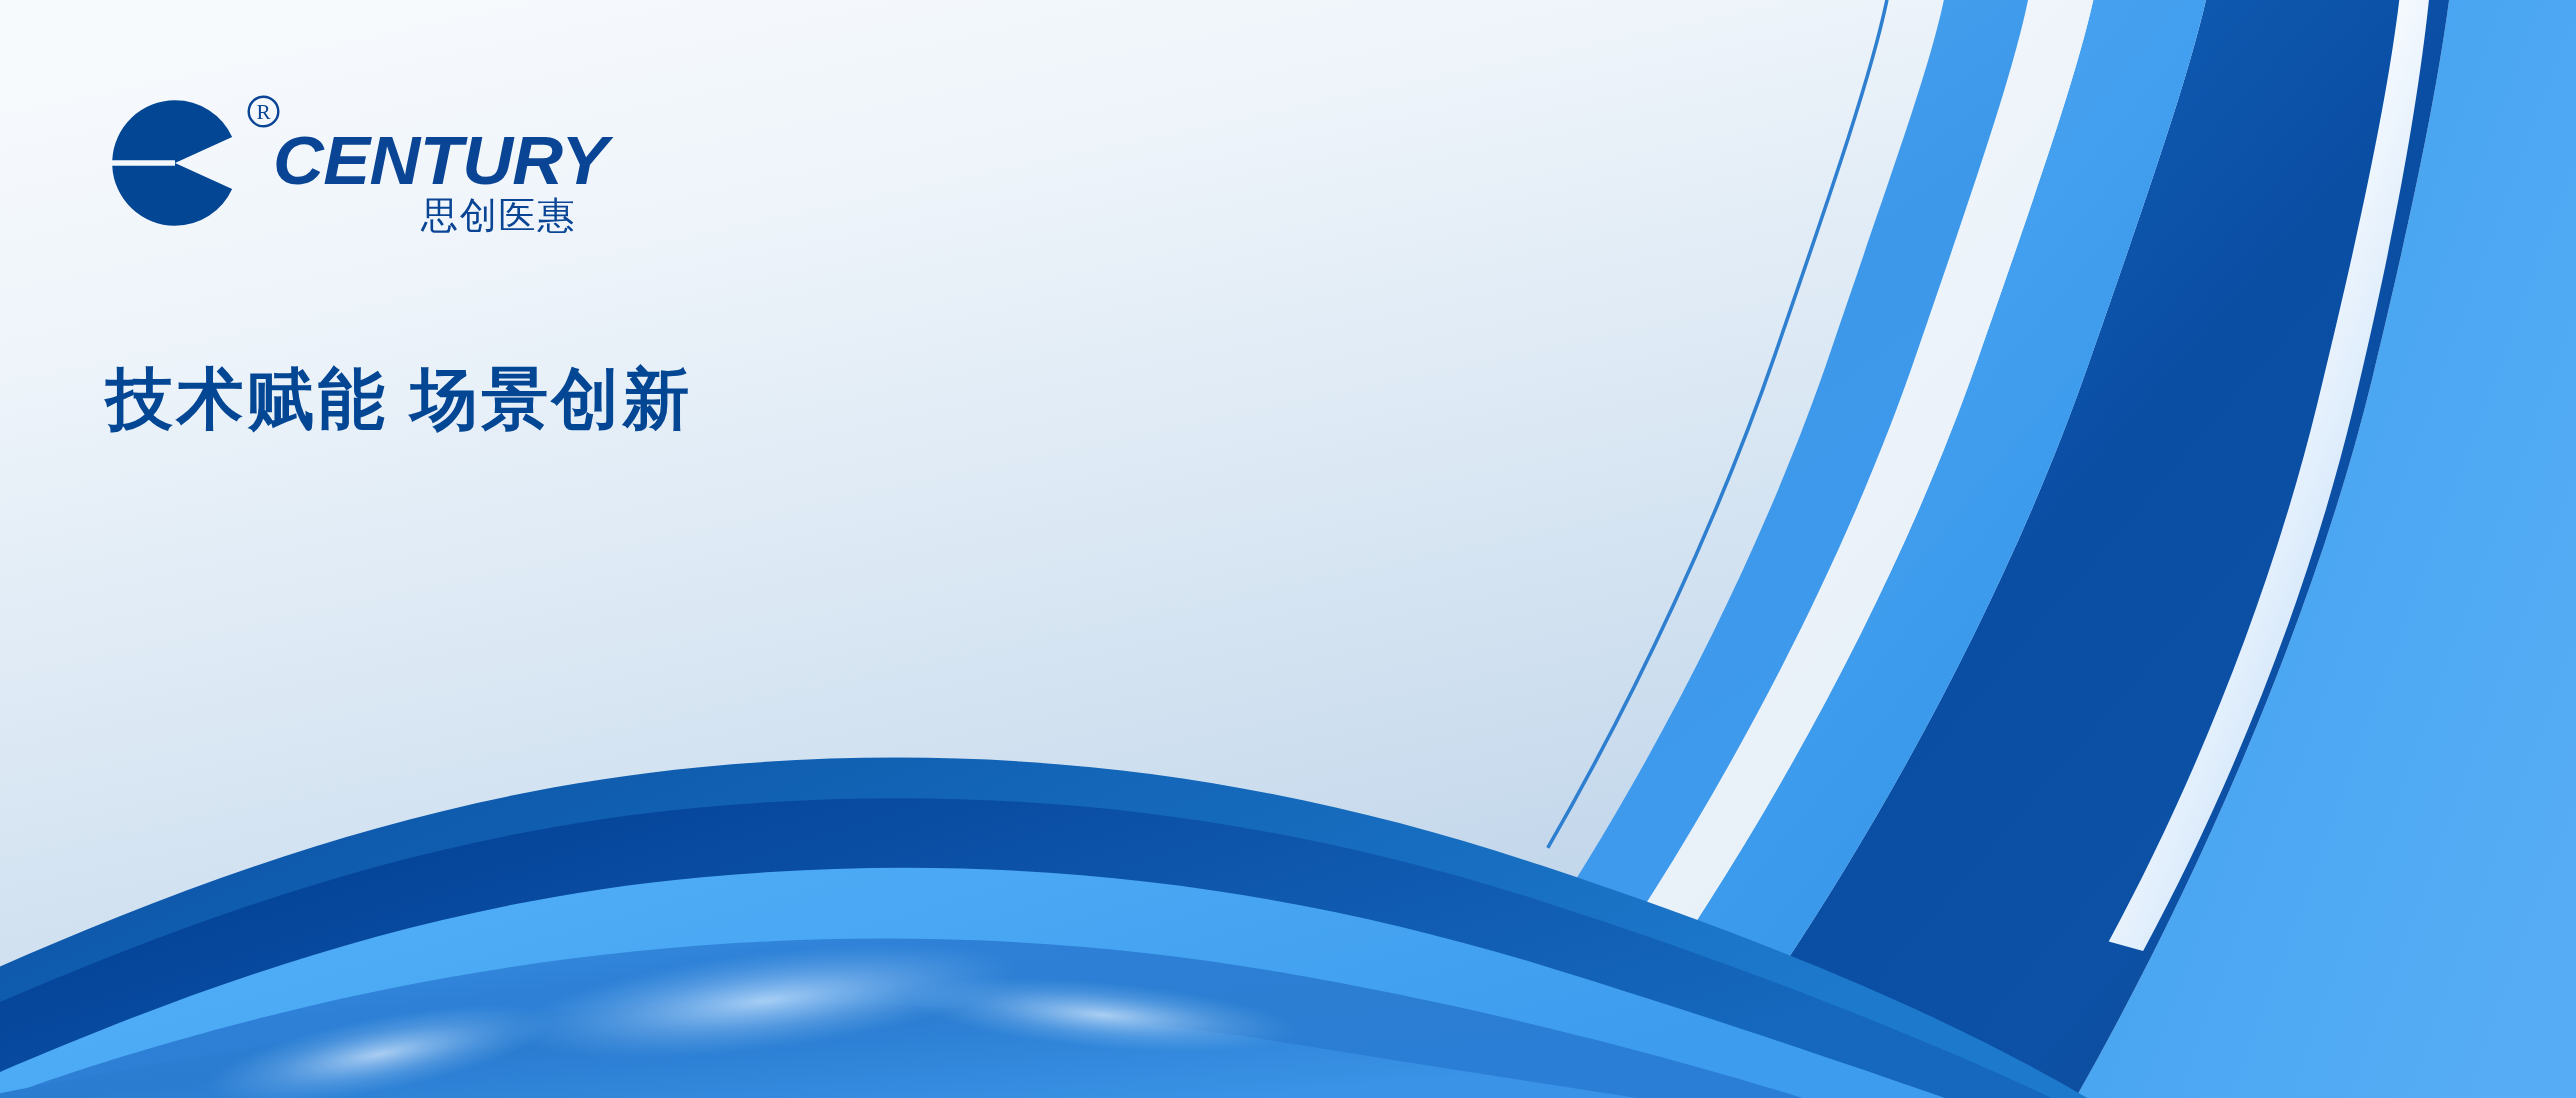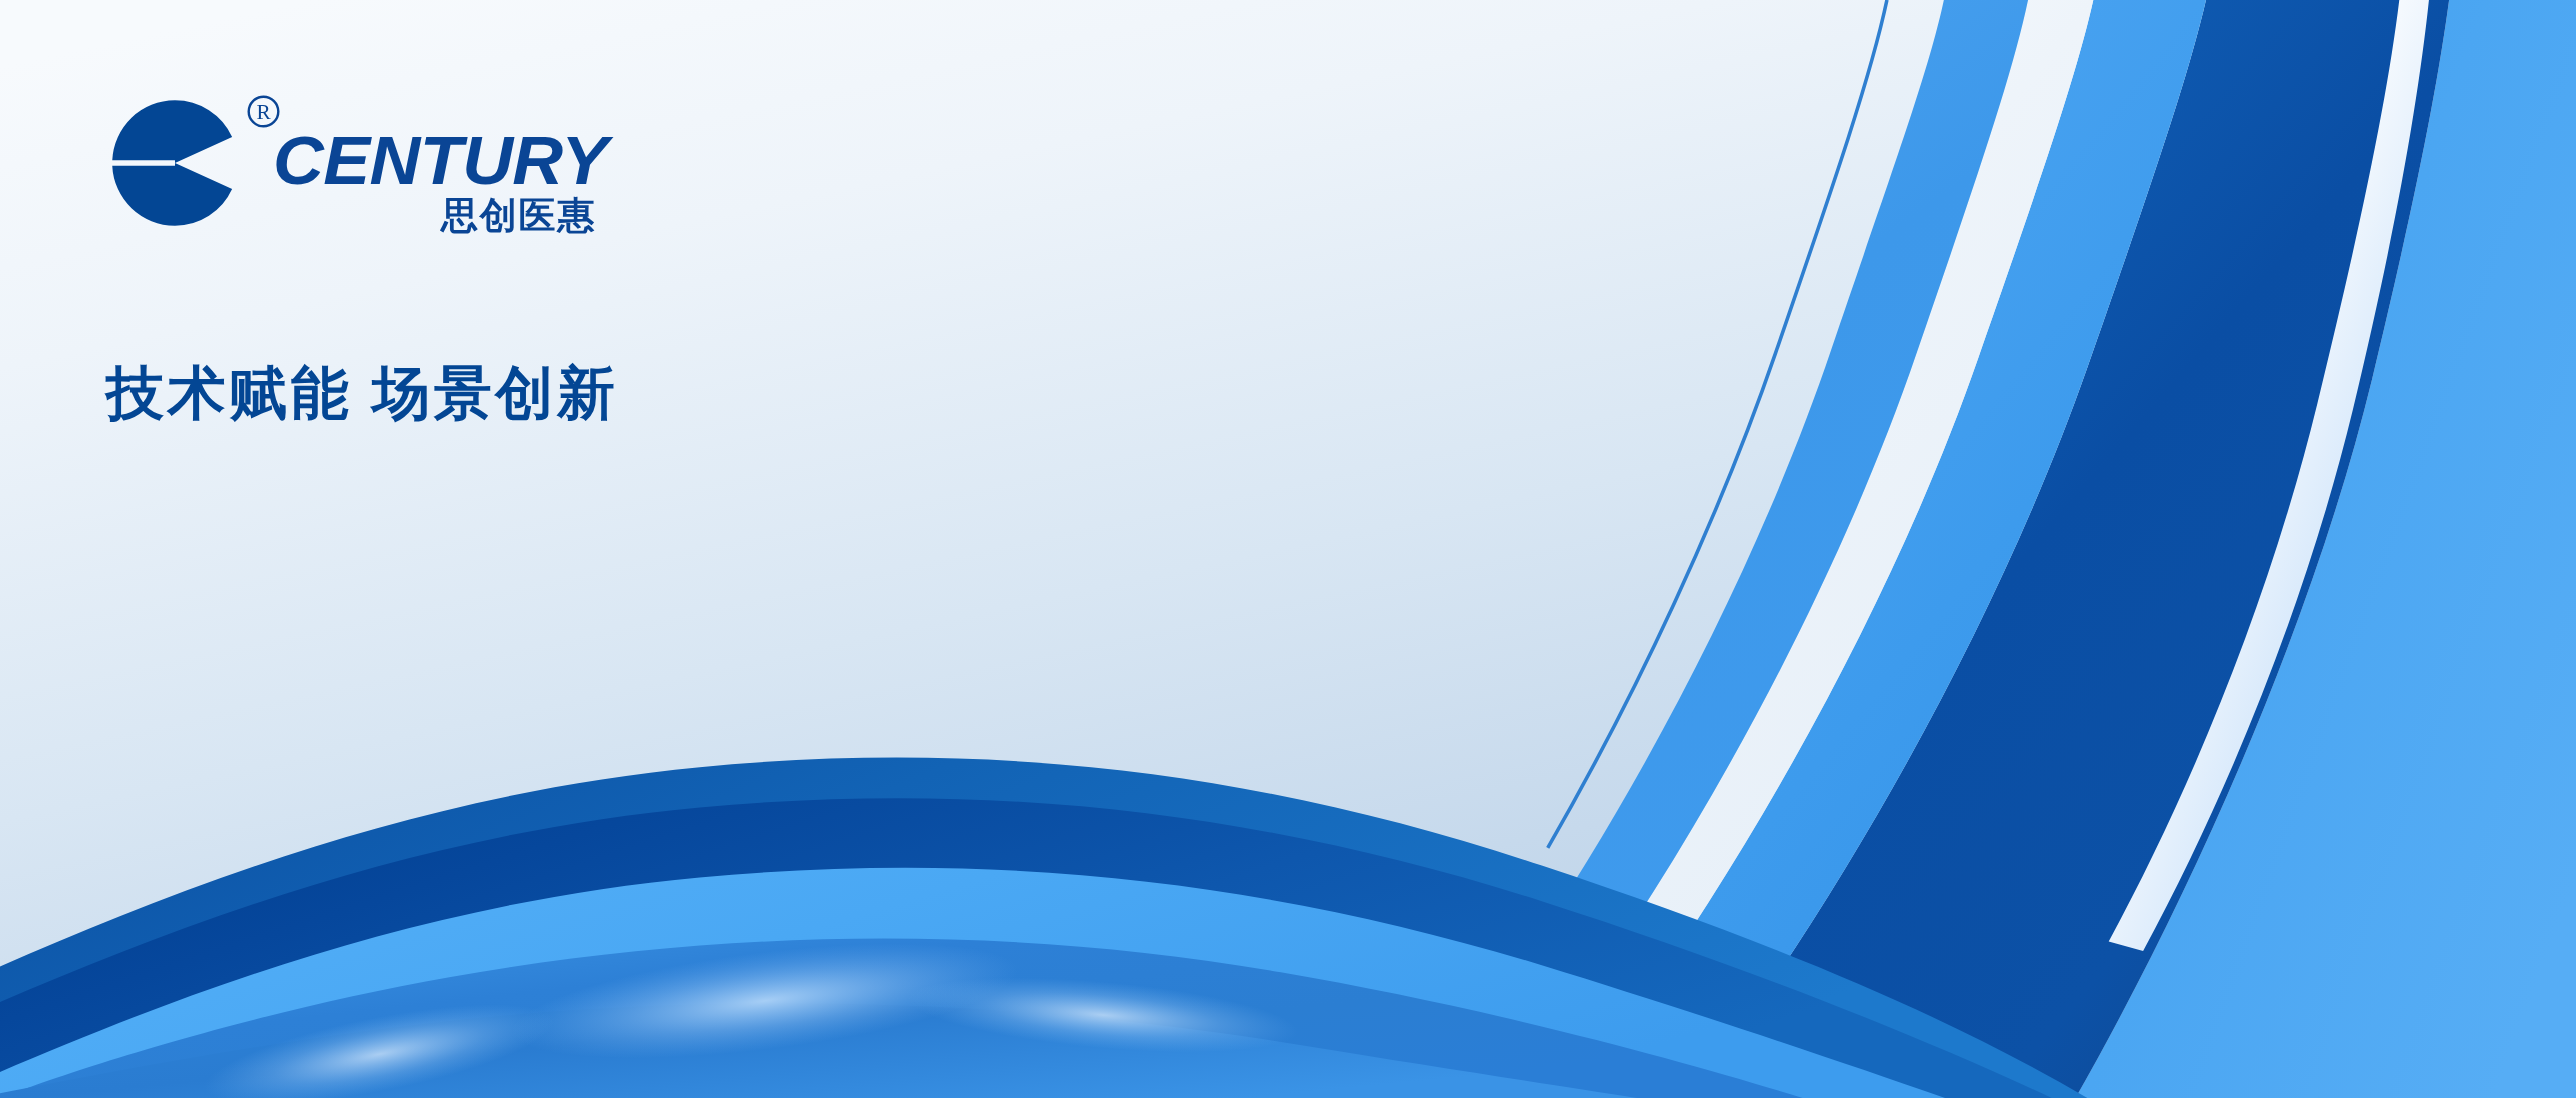--- a/index.html
+++ b/index.html
@@ -67,38 +67,37 @@
     white-space: nowrap;
     transform: scaleX(1.02);
     transform-origin: left center;
   }
 
   #logo-subtext {
     position: absolute;
     left: 320px;
     top: 114px;
     font-size: 37px;
-    font-weight: bold;
+    font-weight: normal;
     letter-spacing: 1.8px;
     color: #0a4595;
     line-height: 1;
     white-space: nowrap;
-    margin-left: 20px;
   }
 
   
   #headline {
     position: absolute;
     left: 106px;
     top: 350px;
     width: 1423px;
   }
 
   .headline-line {
-    font-size: 58px;
+    font-size: 67px;
     font-weight: bold;
     color: #034694;
     line-height: 1.47;
     letter-spacing: 3.6px;
     white-space: nowrap;
   }
 </style>
 </head>
 <body>
 

